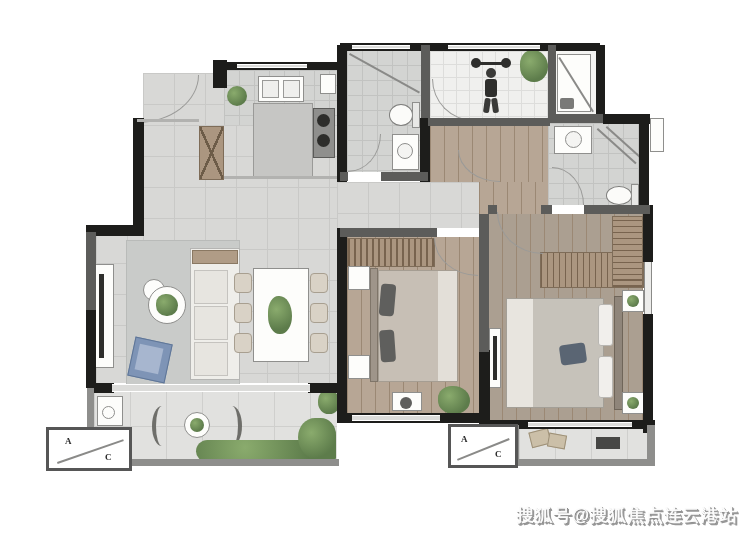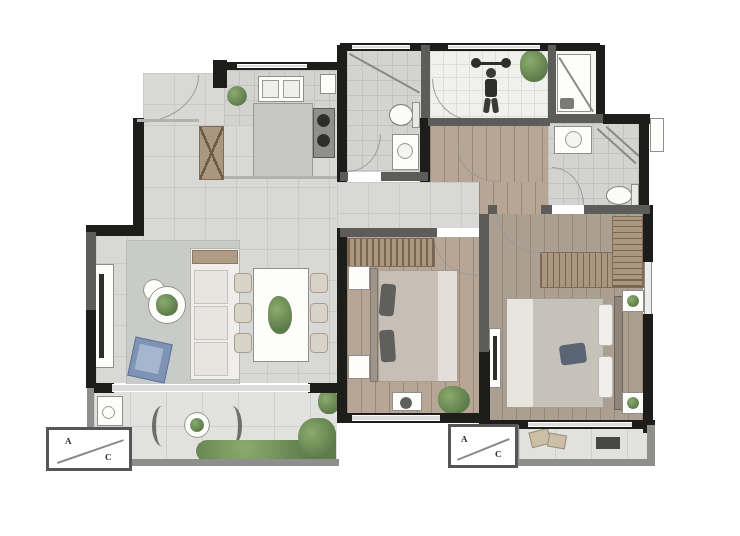--- a/index.html
+++ b/index.html
@@ -248,13 +248,14 @@
     <span class="aclbl" style="left:16px;top:6px;">A</span>
     <span class="aclbl" style="left:56px;top:22px;">C</span>
     <div class="diag" style="position:absolute;left:8px;top:32px;width:70px;transform:rotate(-19deg);"></div>
   </div>
   <div class="abs acbox" style="left:448px;top:424px;width:70px;height:44px;">
     <span class="aclbl" style="left:10px;top:7px;">A</span>
     <span class="aclbl" style="left:44px;top:22px;">C</span>
     <div class="diag" style="position:absolute;left:6px;top:32px;width:56px;transform:rotate(-22deg);"></div>
   </div>
 
+  <div id="watermark">搜狐号@搜狐焦点连云港站</div>
 </div>
 
 </body></html>

